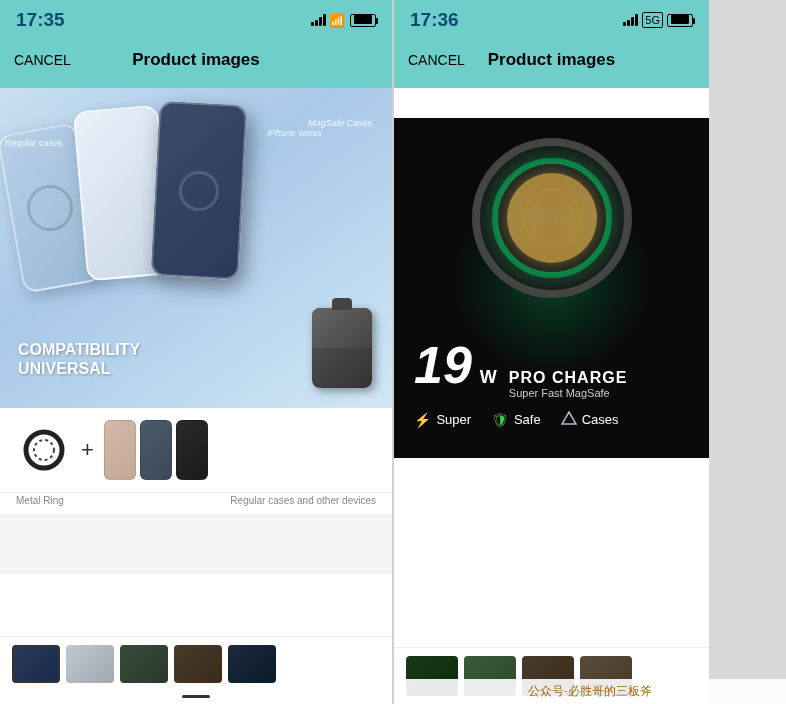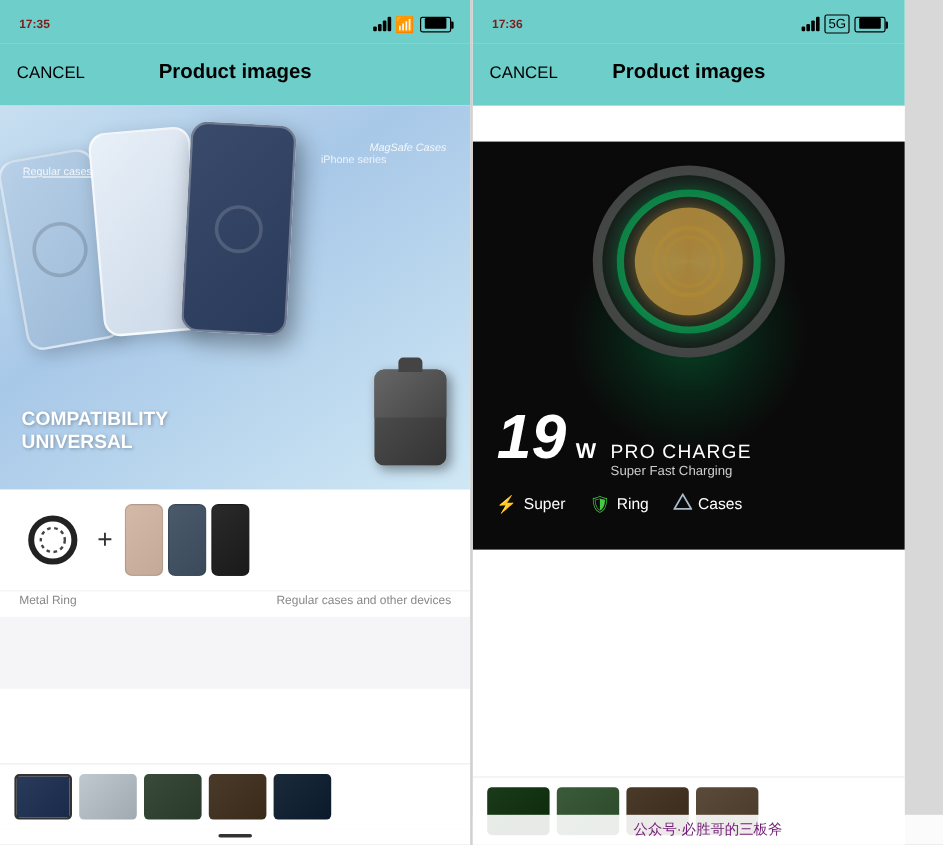--- a/index.html
+++ b/index.html
@@ -25,23 +25,23 @@
     
     .status-bar {
       background: #6ecfca;
       display: flex;
       justify-content: space-between;
       align-items: center;
       padding: 8px 16px 4px;
       height: 36px;
     }
     .status-time {
-      font-size: 10px;
+      font-size: 19px;
       font-weight: 600;
-      color: #7f1d1d;
+      color: #0c4a6e;
     }
     .status-icons {
       display: flex;
       align-items: center;
       gap: 4px;
       font-size: 12px;
     }
     .signal-bars {
       display: flex;
       align-items: flex-end;
@@ -171,24 +171,23 @@
       position: absolute;
       top: 30px;
       right: 20px;
       color: rgba(255,255,255,0.9);
       font-size: 10px;
       font-style: italic;
     }
     .regular-label {
       position: absolute;
       top: 50px;
-      left: 19px;
+      left: 5px;
       color: rgba(255,255,255,0.9);
       font-size: 10px;
-      text-decoration: underline;
     }
     .mount-device {
       position: absolute;
       right: 20px;
       bottom: 20px;
       width: 60px;
       height: 80px;
       background: linear-gradient(135deg, #555, #333);
       border-radius: 8px;
       box-shadow: 3px 3px 10px rgba(0,0,0,0.4);
@@ -288,21 +287,21 @@
       width: 28px;
       height: 3px;
       background: #333;
       border-radius: 2px;
       margin: 0 auto;
       margin-top: 4px;
     }
 
     
     .phone-right {
-      width: 360px;
+      width: 315px;
       height: 704px;
       background: #f2f2f7;
       display: flex;
       flex-direction: column;
       overflow: hidden;
     }
 
     
     .charging-visual {
       width: 100%;
@@ -401,21 +400,21 @@
       font-weight: 700;
       color: #fff;
       margin-right: 4px;
     }
     .pro-charge-text {
       display: flex;
       flex-direction: column;
     }
     .pro-charge-label {
       font-size: 16px;
-      font-weight: 400;
+      font-weight: 700;
       color: #fff;
       letter-spacing: 1px;
     }
     .super-fast-label {
       font-size: 11px;
       color: #ccc;
     }
 
     .feature-row {
       display: flex;
@@ -462,21 +461,21 @@
     
     .watermark {
       position: absolute;
       bottom: 0;
       left: 0;
       right: 0;
       background: rgba(255,255,255,0.9);
       text-align: center;
       padding: 4px;
       font-size: 12px;
-      color: #701a75;
+      color: #a16207;
     }
 
     .divider-line {
       width: 2px;
       background: #d0d0d0;
       height: 704px;
       flex-shrink: 0;
     }
 
     .nav-bar-right {
@@ -528,21 +527,21 @@
       <div class="phone-cases-visual">
 
         <div class="case-phone-1"></div>
         <div class="case-phone-2"></div>
         <div class="case-phone-3">
           <div style="position:absolute;left:50%;top:50%;transform:translate(-50%,-50%);width:40px;height:40px;border-radius:50%;border:3px solid rgba(255,255,255,0.15);"></div>
         </div>
 
         <div class="regular-label" style="font-size:9px;color:rgba(255,255,255,0.85);">Regular cases</div>
         <div class="magsafe-label" style="font-size:9px;color:rgba(255,255,255,0.85);">MagSafe Cases</div>
-        <div style="position:absolute;top:40px;right:70px;font-size:9px;color:rgba(255,255,255,0.8);">iPhone series</div>
+        <div style="position:absolute;top:40px;right:70px;font-size:9px;color:rgba(255,255,255,0.8);font-style:italic;">iPhone series</div>
 
         <div class="mount-device">
           <div style="position:absolute;top:-10px;left:50%;transform:translateX(-50%);width:20px;height:12px;background:#444;border-radius:4px 4px 0 0;"></div>
           <div style="width:100%;height:50%;background:linear-gradient(135deg,#666,#444);border-radius:8px 8px 0 0;"></div>
         </div>
 
         <div class="compat-text">
           <div>COMPATIBILITY</div>
           <div>UNIVERSAL</div>
         </div>
@@ -637,32 +636,32 @@
       <div style="position:absolute;top:50px;left:50px;width:60px;height:60px;border-radius:50%;border:4px solid rgba(180,140,50,0.5);"></div>
       <div style="position:absolute;top:58px;left:58px;width:44px;height:44px;border-radius:50%;border:3px solid rgba(180,140,50,0.4);"></div>
     </div>
 
     <div class="charging-info">
       <div class="watt-display">
         <span class="watt-number">19</span>
         <span class="watt-unit">W</span>
         <div class="pro-charge-text">
           <span class="pro-charge-label">PRO CHARGE</span>
-          <span class="super-fast-label">Super Fast Charging</span>
+          <span class="super-fast-label">Super Fast MagSafe</span>
         </div>
       </div>
 
       <div class="feature-row">
         <div class="feature-item feature-fast">
           <span class="feature-icon">⚡</span>
           <span>Super</span>
         </div>
         <div class="feature-item feature-safe">
           <span class="feature-icon" style="color:#44cc44;">🛡</span>
-          <span>Ring</span>
+          <span>Safe</span>
         </div>
         <div class="feature-item feature-stable">
           <span class="feature-icon" style="color:#aabbcc;">
             <svg width="16" height="14" viewBox="0 0 16 14" fill="none">
               <path d="M8 1L15 13H1L8 1Z" stroke="#aabbcc" stroke-width="1.5" fill="none"></path>
             </svg>
           </span>
           <span>Cases</span>
         </div>
       </div>

